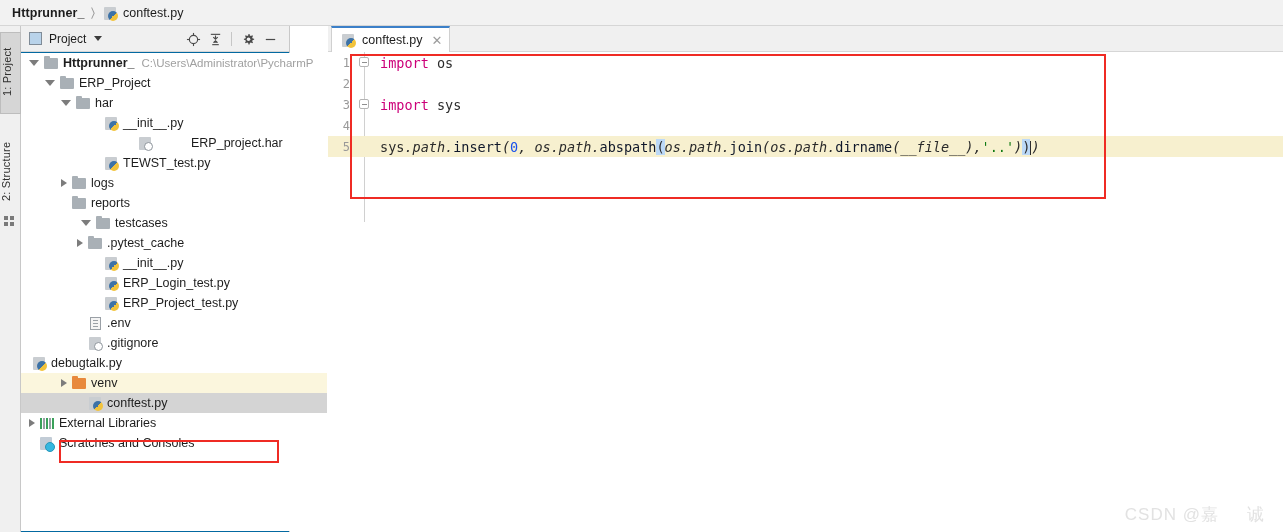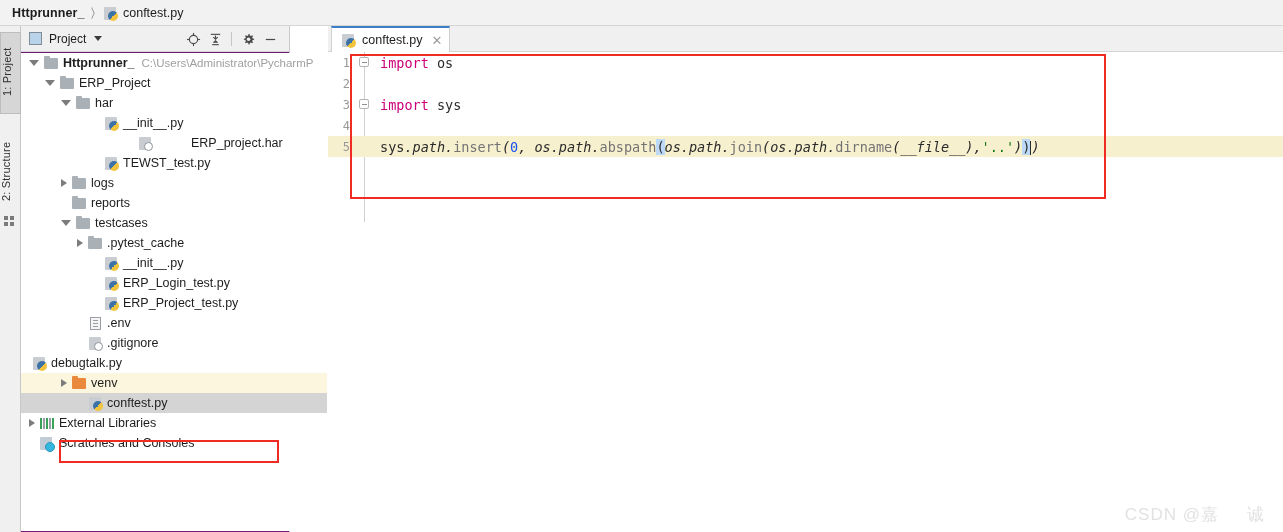--- a/index.html
+++ b/index.html
@@ -72,21 +72,21 @@
     width: 12px; height: 12px;
   }
   .vtab-squares i {
     position: absolute; width: 4px; height: 4px; background: #7a7a7a; display:block;
   }
 
   
   #project-panel {
     position: absolute; left: 21px; top: 26px;
     width: 269px; height: 506px;
-    background: #701a75;
+    background: #0369a1;
     border-right: 1px solid #c8c8c8;
     box-sizing: border-box;
   }
   #project-toolbar {
     position: relative;
     height: 26px; width: 100%;
     background: #f0f0f0;
     border-bottom: 1px solid #d6d6d6;
     box-sizing: border-box;
     display: flex; align-items: center;
@@ -289,21 +289,21 @@
 
   
   #fold-rail {
     position: absolute; left: 35.5px; top: 0; width: 1px; height: 170px;
     background: #d0d0d0;
   }
 
   
   .kw   { color: #cc0079; }
   .ident{ color: #2b2b2b; }
-  .fn   { color: #737373; }
+  .fn   { color: #0f172a; }
   .num  { color: #1750eb; }
   .str  { color: #0f7a12; }
   .punc { color: #2b2b2b; font-style: italic; }
   .brk-hl { background: #bcd9f7; color:#2b2b2b; }
   .caret-bar { display:inline-block; width:1px; background:#2b2b2b; height:14px; vertical-align:-3px; }
 
   
   #watermark {
     position: absolute; right: 18px; bottom: 6px;
     font-size: 17px; color: #e2e2e2;
@@ -433,21 +433,21 @@
           </span>
           <span class="lbl">logs</span>
         </div>
         <div class="row" style="padding-left: 40px; text-align: center;">
           <span class="arrow none"></span>
           <span class="ico">
             <span class="folder"></span>
           </span>
           <span class="lbl">reports</span>
         </div>
-        <div class="row" style="padding-left: 40px;">
+        <div class="row" style="padding-left: 60px;">
           <span class="arrow open"></span>
           <span class="ico">
             <span class="folder"></span>
           </span>
           <span class="lbl">testcases</span>
         </div>
         <div class="row" style="padding-left: 56px;">
           <span class="arrow "></span>
           <span class="ico">
             <span class="folder"></span>

